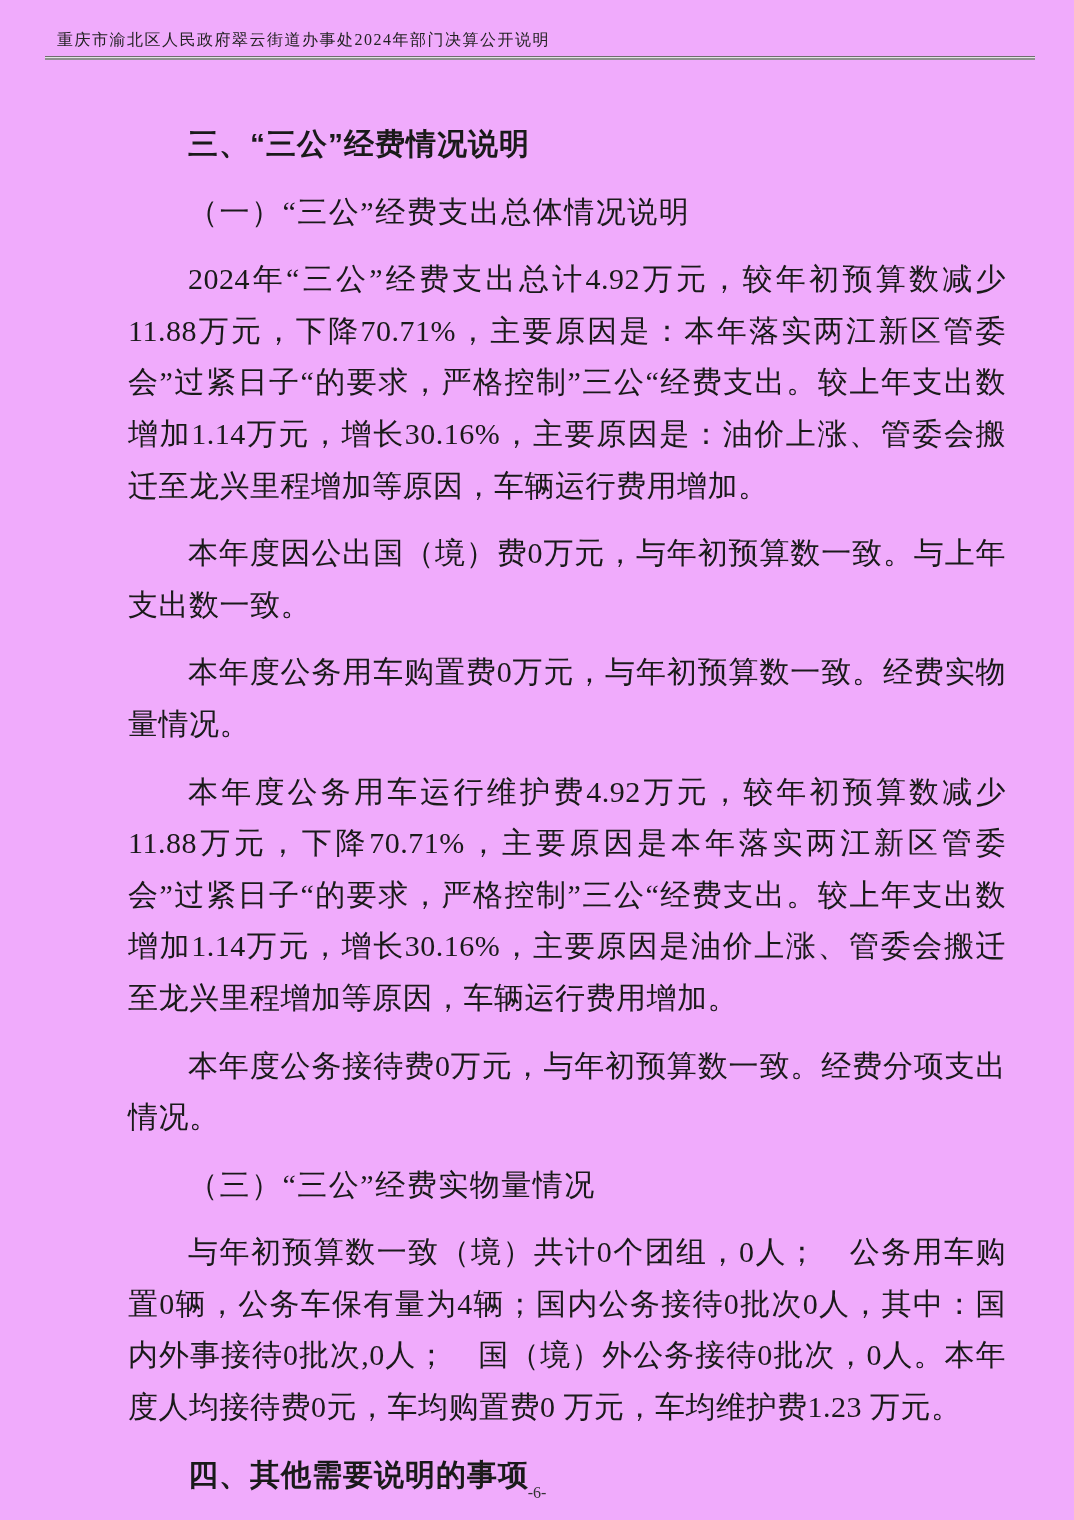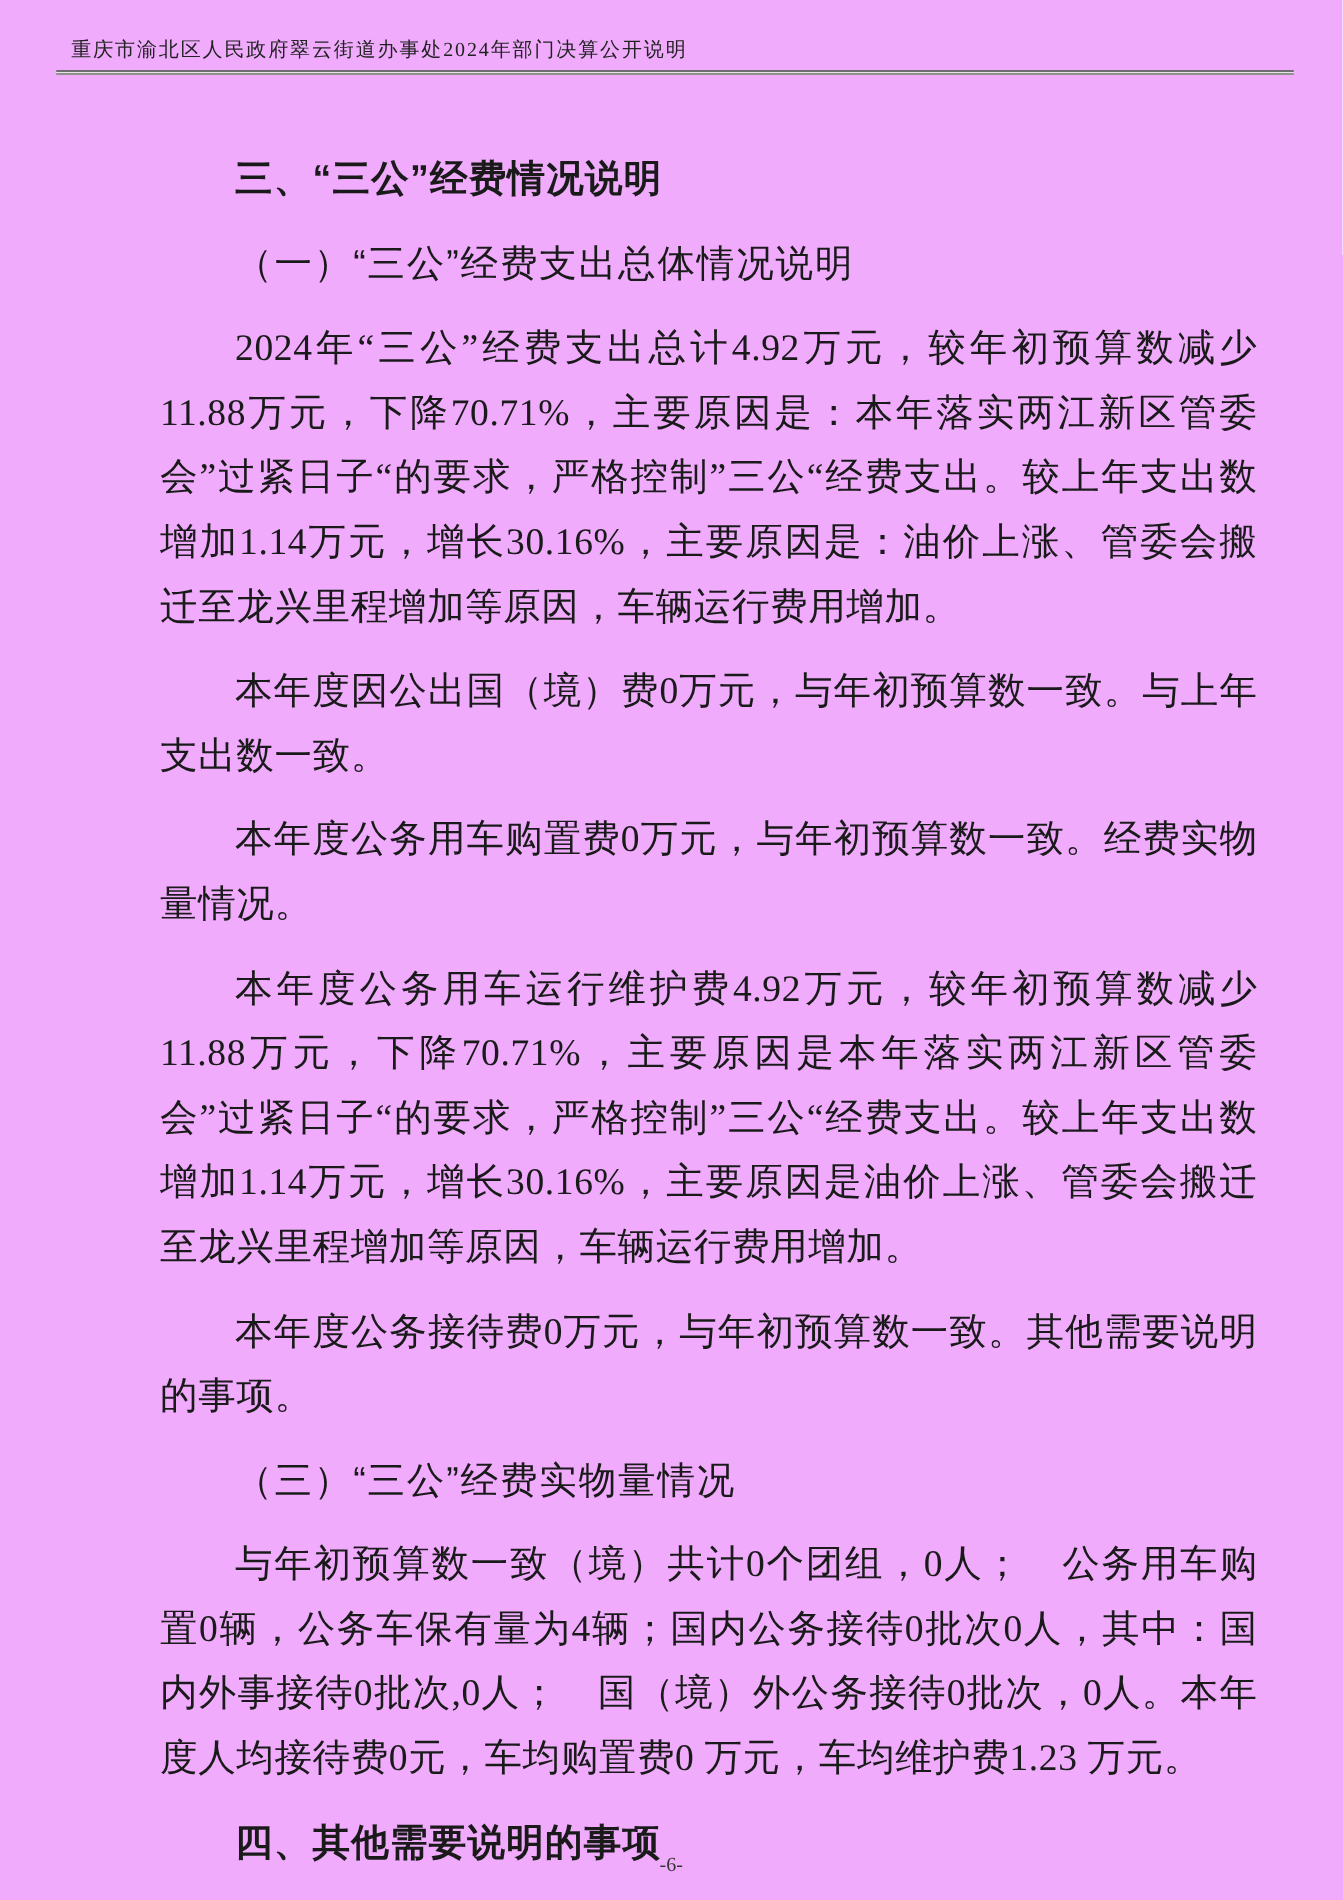--- a/index.html
+++ b/index.html
@@ -48,21 +48,21 @@
   .content > div {
     margin: 16px;
     text-indent: 2em;
   }
   .blk-h1 {
     font-family: "Liberation Sans", "DejaVu Sans", sans-serif;
     font-weight: bold;
     letter-spacing: 1px;
   }
   .blk-h2 {
-    font-family: Liberation Sans, sans-serif;
+    font-family: Liberation Serif, serif;
     letter-spacing: 1.5px;
   }
   .blk-p {
     font-family: Liberation Serif, serif;
   }
   .doc-footer {
     position: absolute;
     bottom: 18px;
     left: 0;
     width: 100%;
@@ -80,21 +80,21 @@
 
   <div class="doc-header-rule"></div>
 
   <div class="content">
     <div class="blk-h1">三、“三公”经费情况说明</div>
     <div class="blk-h2">（一）“三公”经费支出总体情况说明</div>
     <div class="blk-p">2024年“三公”经费支出总计4.92万元，较年初预算数减少11.88万元，下降70.71%，主要原因是：本年落实两江新区管委会”过紧日子“的要求，严格控制”三公“经费支出。较上年支出数增加1.14万元，增长30.16%，主要原因是：油价上涨、管委会搬迁至龙兴里程增加等原因，车辆运行费用增加。</div>
     <div class="blk-p">本年度因公出国（境）费0万元，与年初预算数一致。与上年支出数一致。</div>
     <div class="blk-p">本年度公务用车购置费0万元，与年初预算数一致。经费实物量情况。</div>
     <div class="blk-p">本年度公务用车运行维护费4.92万元，较年初预算数减少11.88万元，下降70.71%，主要原因是本年落实两江新区管委会”过紧日子“的要求，严格控制”三公“经费支出。较上年支出数增加1.14万元，增长30.16%，主要原因是油价上涨、管委会搬迁至龙兴里程增加等原因，车辆运行费用增加。</div>
-    <div class="blk-p">本年度公务接待费0万元，与年初预算数一致。其他需要说明的事项。</div>
+    <div class="blk-p">本年度公务接待费0万元，与年初预算数一致。经费分项支出情况。</div>
     <div class="blk-h2">（三）“三公”经费实物量情况</div>
     <div class="blk-p">与年初预算数一致（境）共计0个团组，0人；　公务用车购置0辆，公务车保有量为4辆；国内公务接待0批次0人，其中：国内外事接待0批次,0人；　国（境）外公务接待0批次，0人。本年度人均接待费0元，车均购置费0 万元，车均维护费1.23 万元。</div>
     <div class="blk-h1">四、其他需要说明的事项</div>
     <div class="blk-h2">（一）管委会搬迁至龙兴里程增加等原因</div>
   </div>
 
   <div class="doc-footer">-6-</div>
 
 </div>
 

